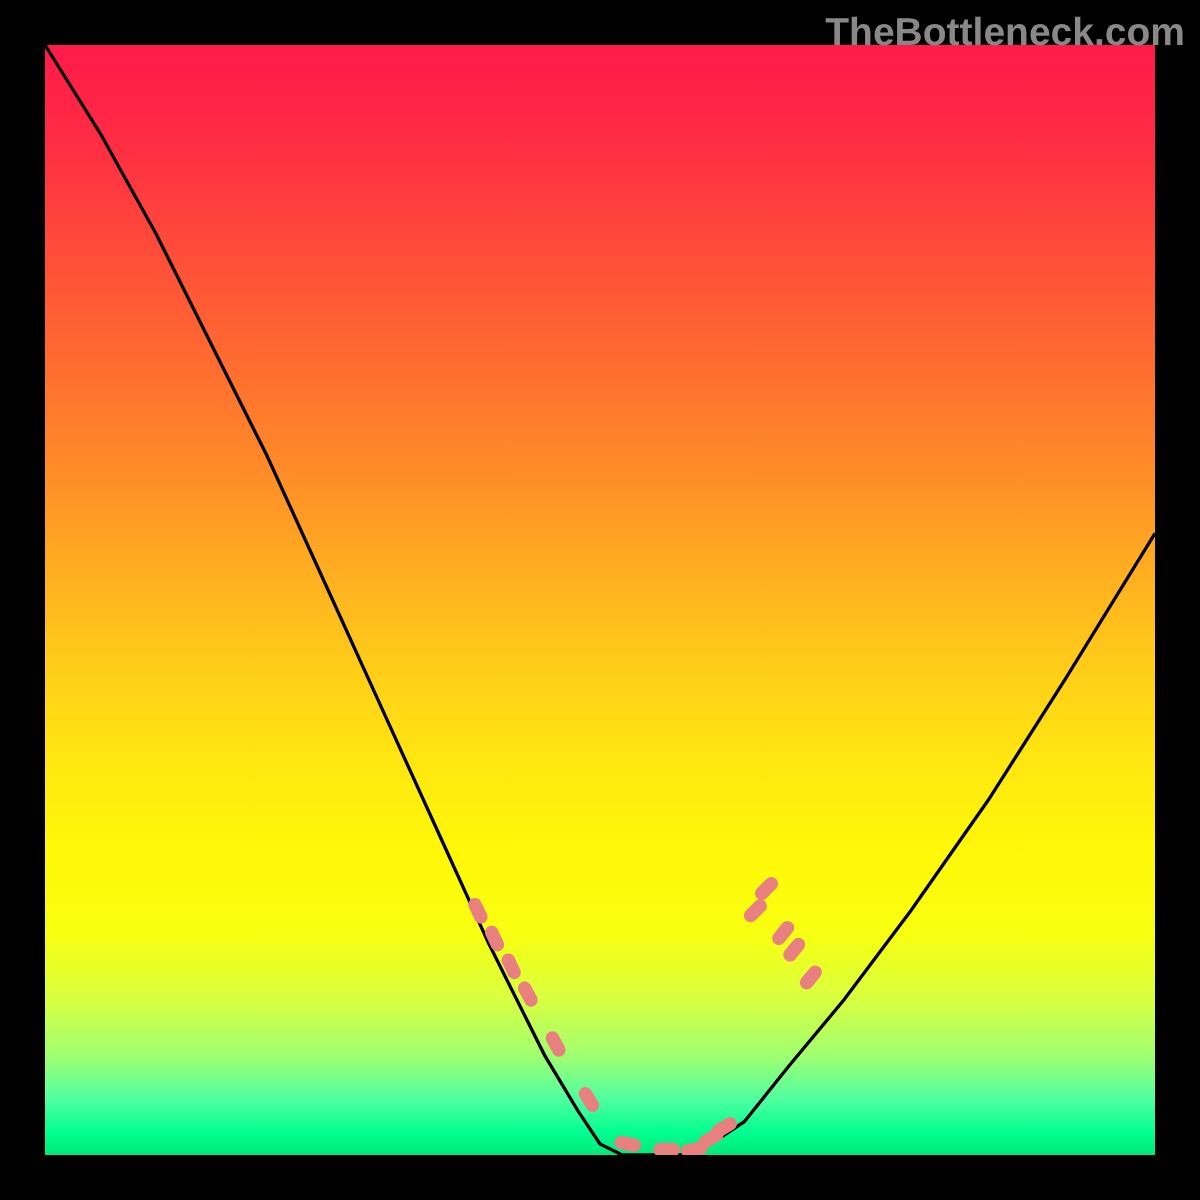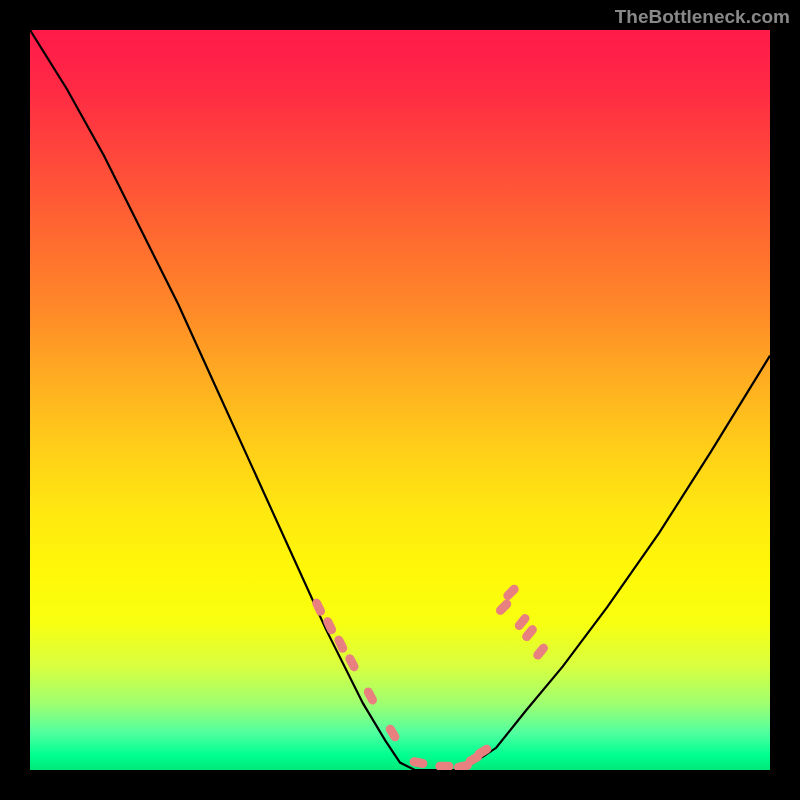--- a/index.html
+++ b/index.html
@@ -8,21 +8,21 @@
     height: 800px;
     background: #000;
     position: relative;
     overflow: hidden;
   }
   .watermark {
     position: absolute;
     top: 6px;
     right: 10px;
     font-family: Arial, sans-serif;
-    font-size: 19px;
+    font-size: 26px;
     font-weight: bold;
     color: #888;
     z-index: 10;
   }
   .plot-area {
     position: absolute;
     left: 30px;
     top: 30px;
     width: 740px;
     height: 740px;

